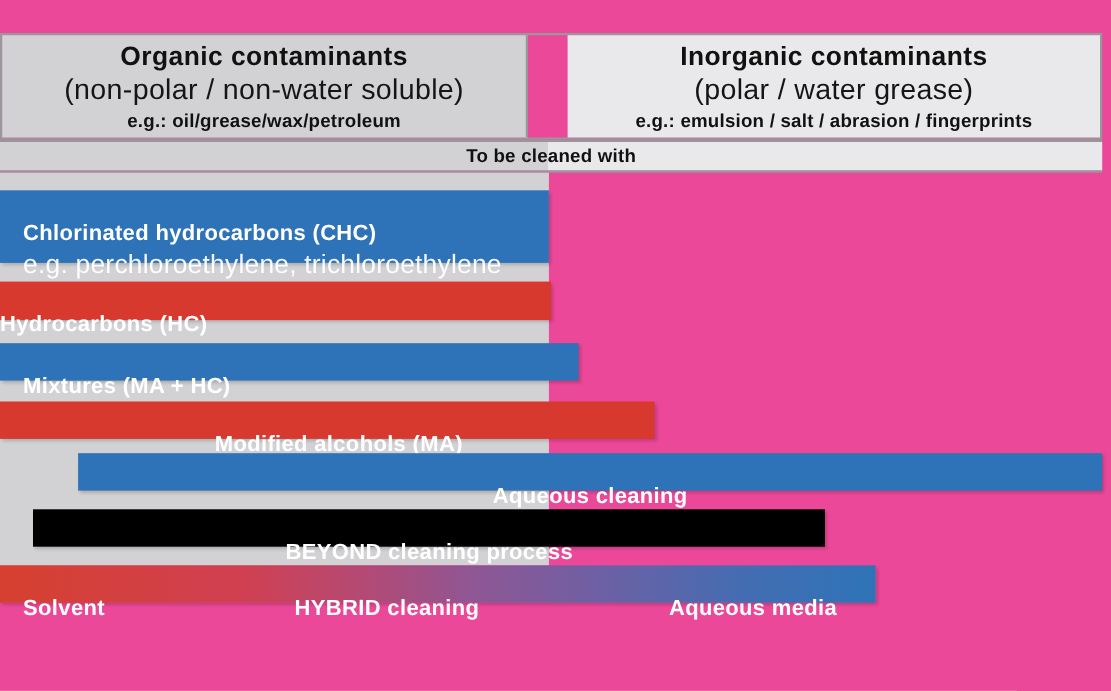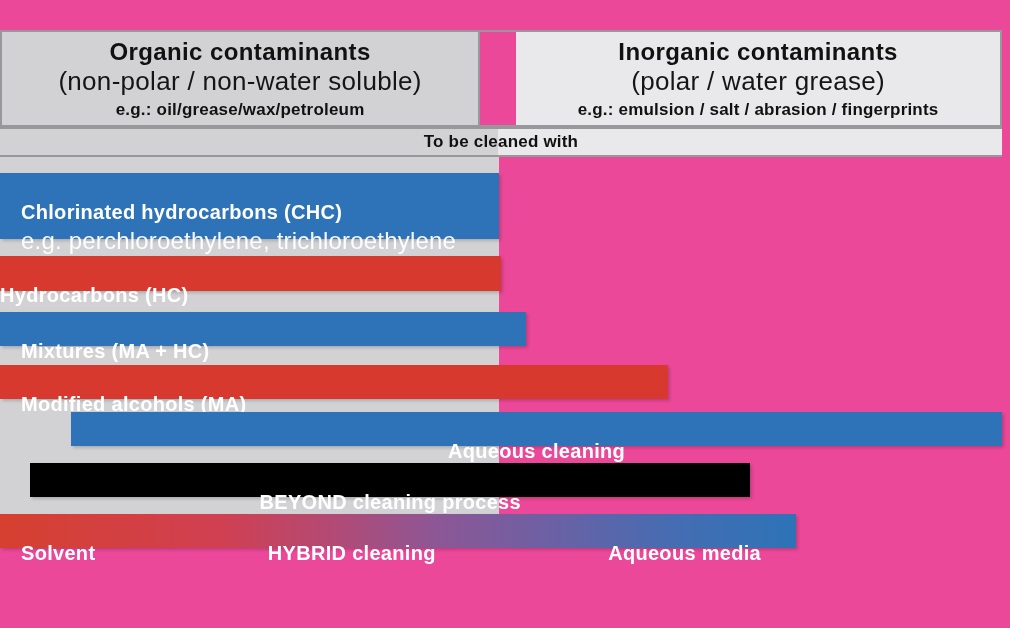--- a/index.html
+++ b/index.html
@@ -131,21 +131,21 @@
   </div>
 
   <div class="bar bar-hc" style="left: 0px; width: 501px; background: rgb(215, 57, 46);">
     <div class="bar-label">Hydrocarbons (HC)</div>
   </div>
 
   <div class="bar bar-mix" style="left: 0px; width: 526.05px; background: rgb(46, 115, 183);">
     <div class="bar-label">Mixtures (MA + HC)</div>
   </div>
 
-  <div class="bar bar-ma" style="left: 0px; width: 668px; background: rgb(215, 57, 46);">
+  <div class="bar bar-ma" style="left: 0px; width: 595px; background: rgb(215, 57, 46); text-align: center;">
     <div class="bar-label">Modified alcohols (MA)</div>
   </div>
 
   <div class="bar bar-aqueous" style="left: 71.142px; width: 930.858px; background: rgb(46, 115, 183);">
     <div class="bar-label">Aqueous cleaning</div>
   </div>
 
   <div class="bar bar-beyond" style="left: 30.06px; width: 720.438px; background: rgb(0, 0, 0);">
     <div class="bar-label">BEYOND cleaning process</div>
   </div>

